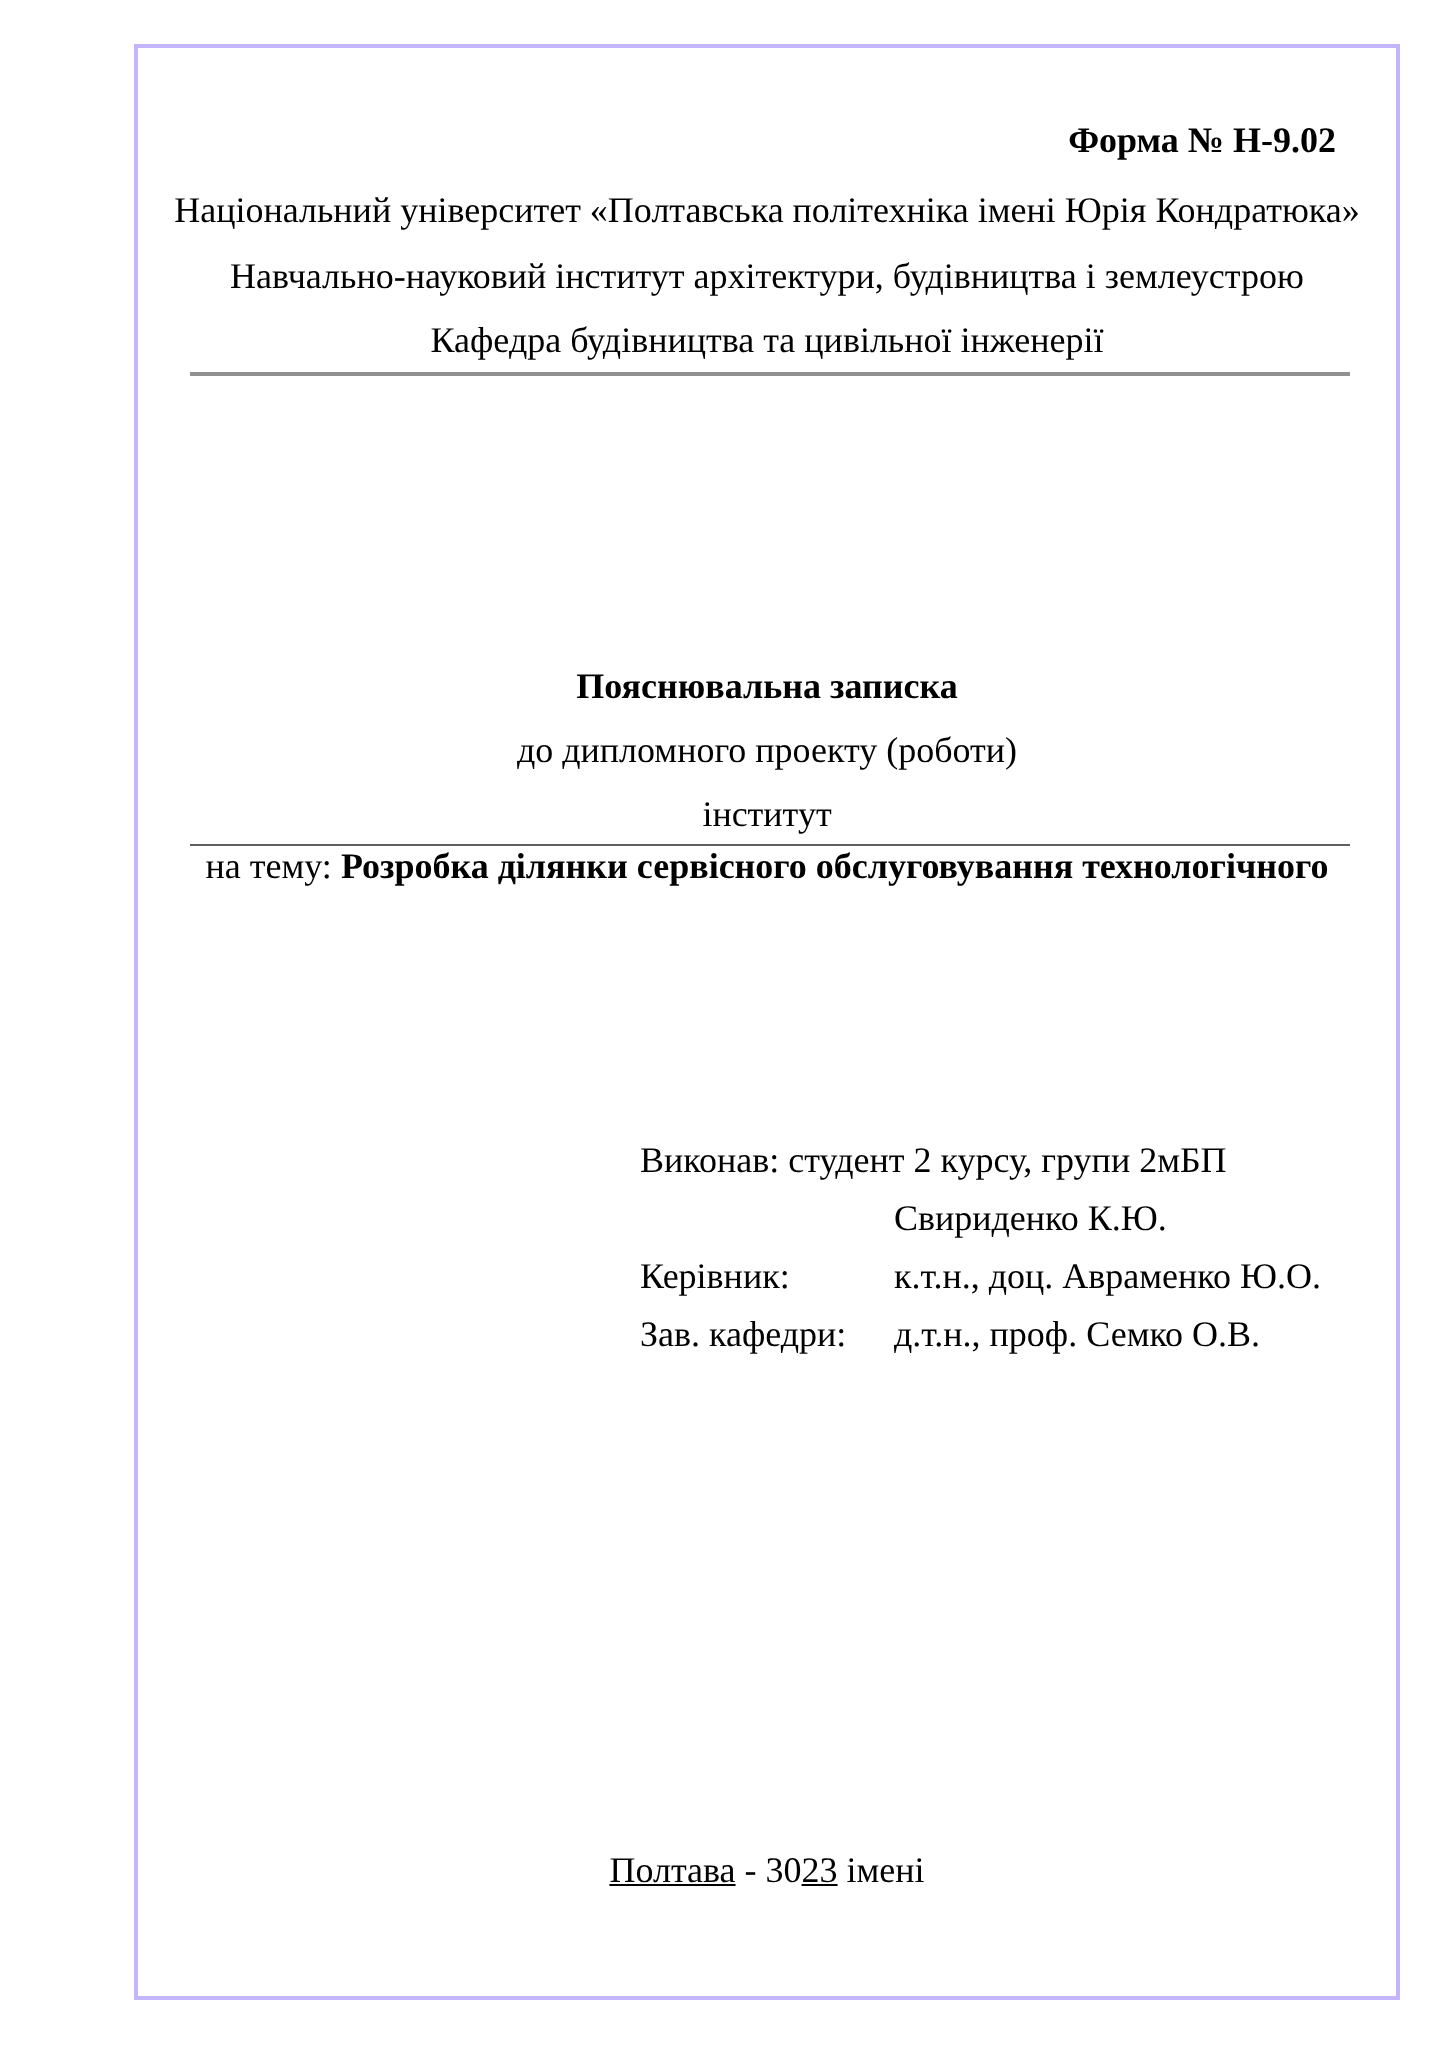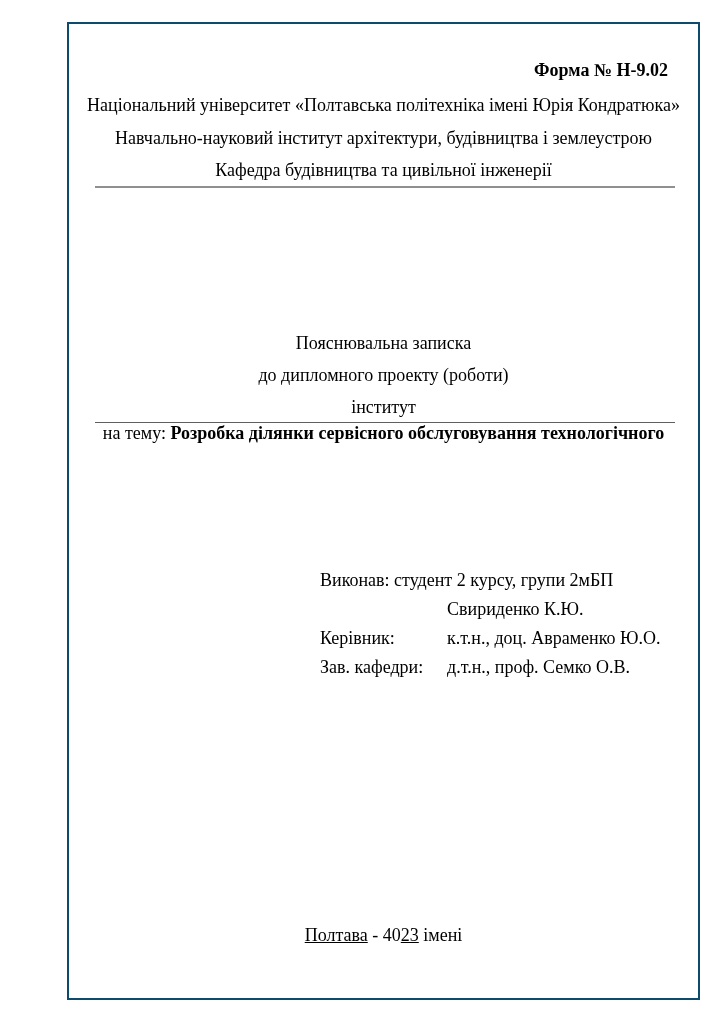--- a/index.html
+++ b/index.html
@@ -14,21 +14,21 @@
     font-family: "Liberation Serif", serif;
     color: #000000;
     overflow: hidden;
   }
   .page-frame {
     position: absolute;
     left: 67px;
     top: 22px;
     width: 633px;
     height: 978px;
-    border: 2px solid #0c4a6e;
+    border: 2px solid #c4b5fd;
     box-sizing: border-box;
     background: #ffffff;
   }
   .form-number {
     position: absolute;
     top: 36px;
     left: 0;
     right: 30px;
     text-align: right;
     font-size: 18px;
@@ -55,21 +55,21 @@
   }
   .title-block {
     position: absolute;
     top: 303px;
     left: 0;
     width: 100%;
     text-align: center;
     font-size: 18px;
     line-height: 32px;
   }
-  .title-main { font-weight: normal; }
+  .title-main { font-weight: bold; }
   .rule-mid {
     position: absolute;
     top: 398px;
     left: 26px;
     width: 580px;
     height: 1px;
     background: #5f5f5f;
   }
   .topic-block {
     position: absolute;
@@ -143,16 +143,16 @@
     </div>
     <div class="row">
       <span class="label">Керівник:</span><span>к.т.н., доц. Авраменко Ю.О.</span>
     </div>
     <div class="row">
       <span class="label">Зав. кафедри:</span><span>д.т.н., проф. Семко О.В.</span>
     </div>
   </div>
 
   <div class="footer-line">
-    <span class="u">Полтава</span><span> - 40</span><span class="u">23</span><span> імені</span>
+    <span class="u">Полтава</span><span> - 30</span><span class="u">23</span><span> імені</span>
   </div>
 
 </div>
 
 </body></html>

